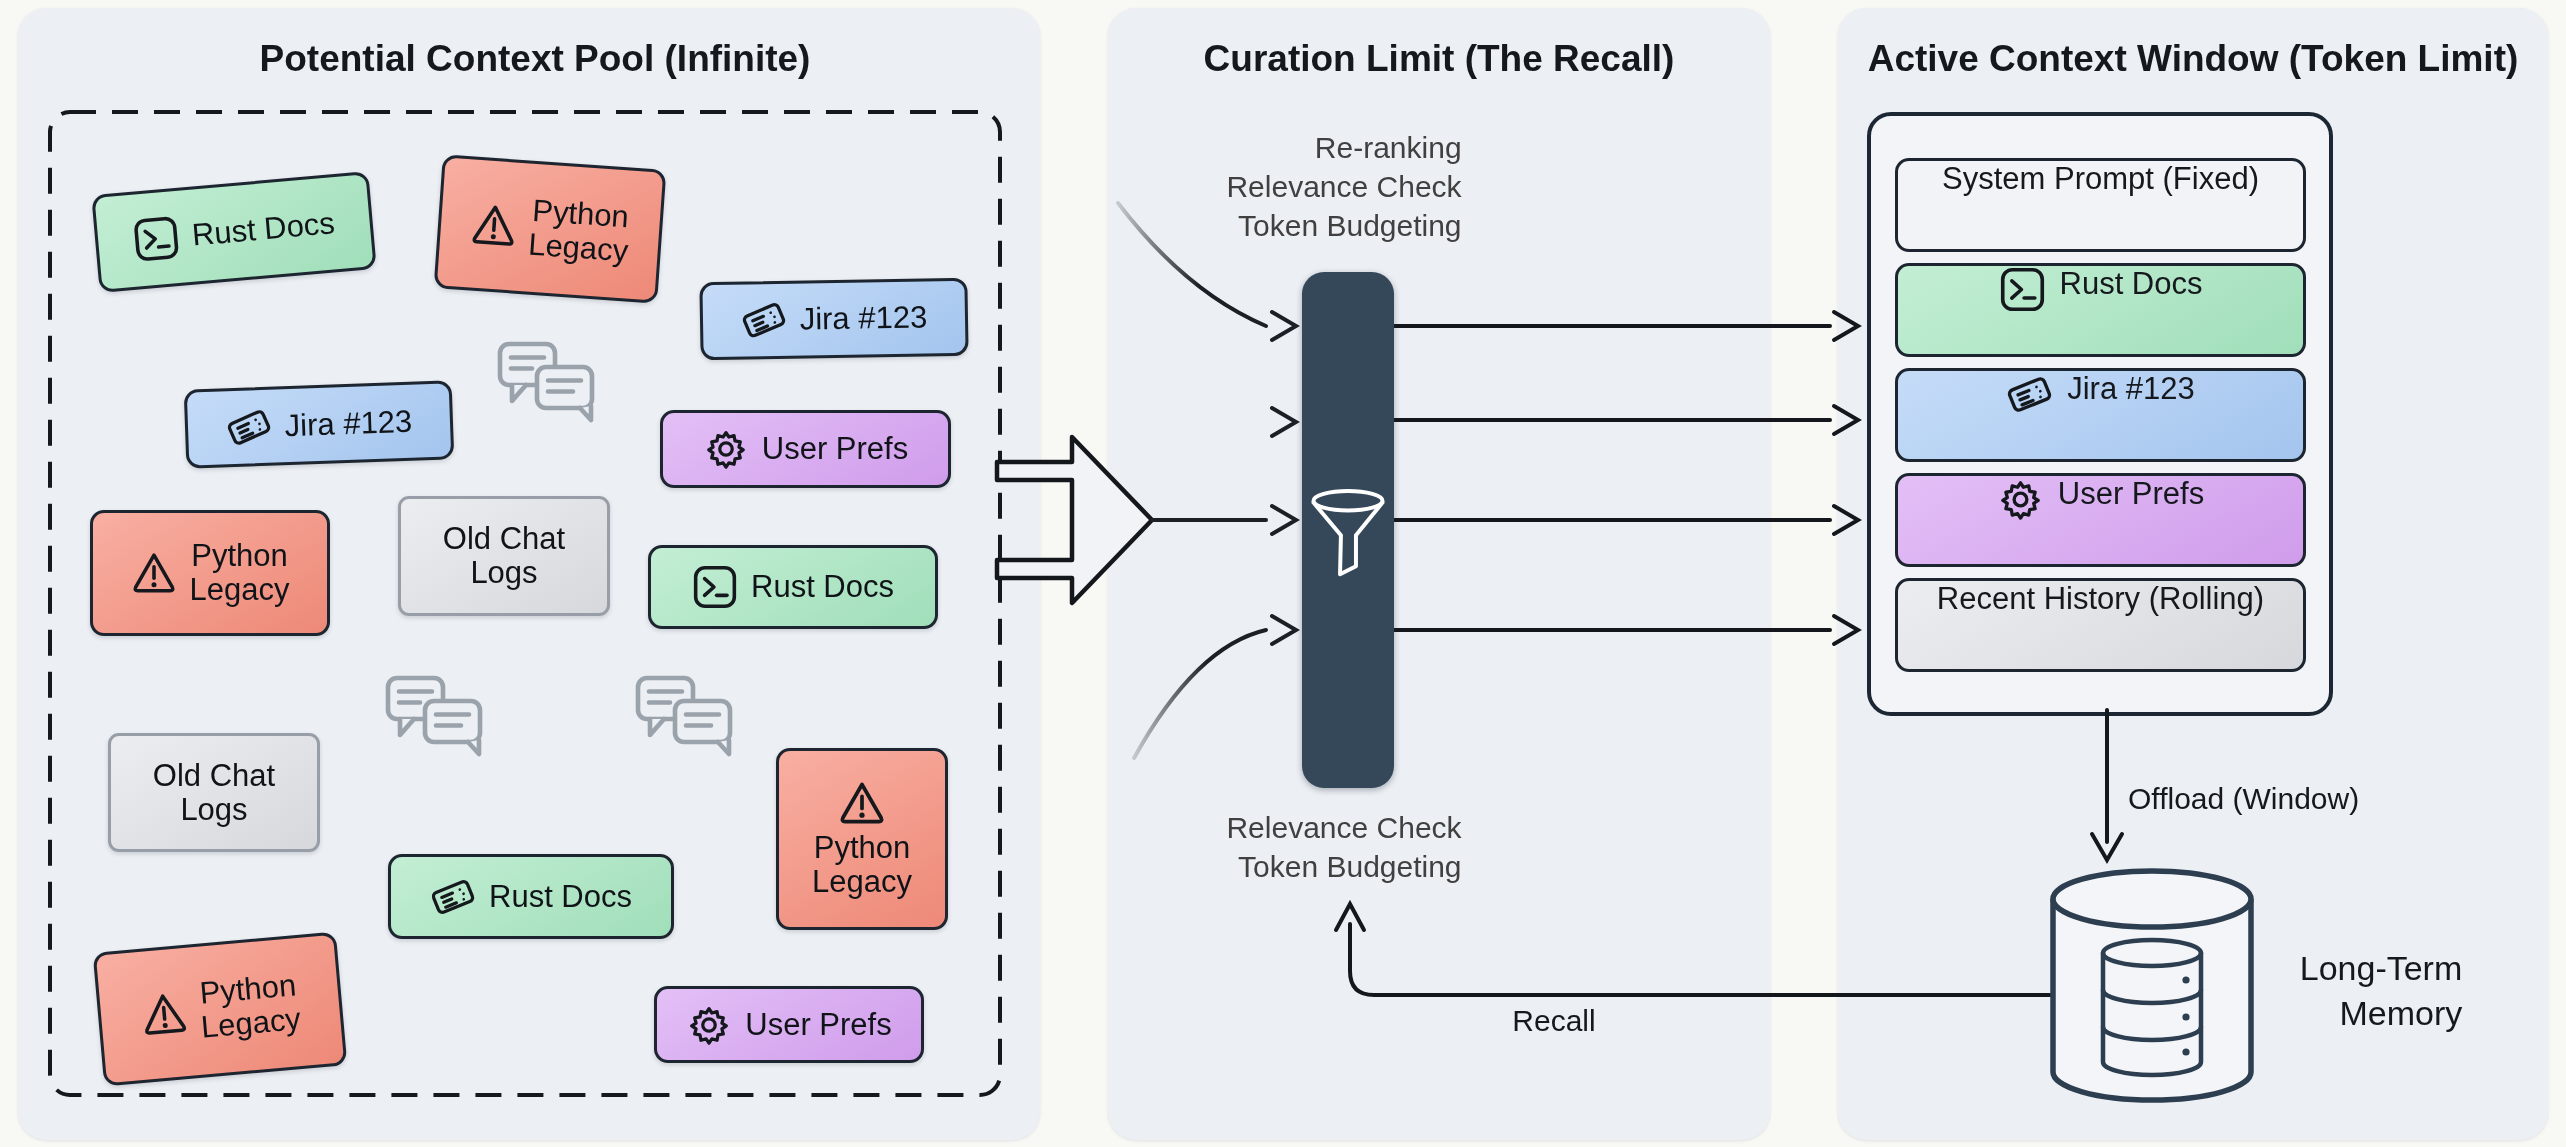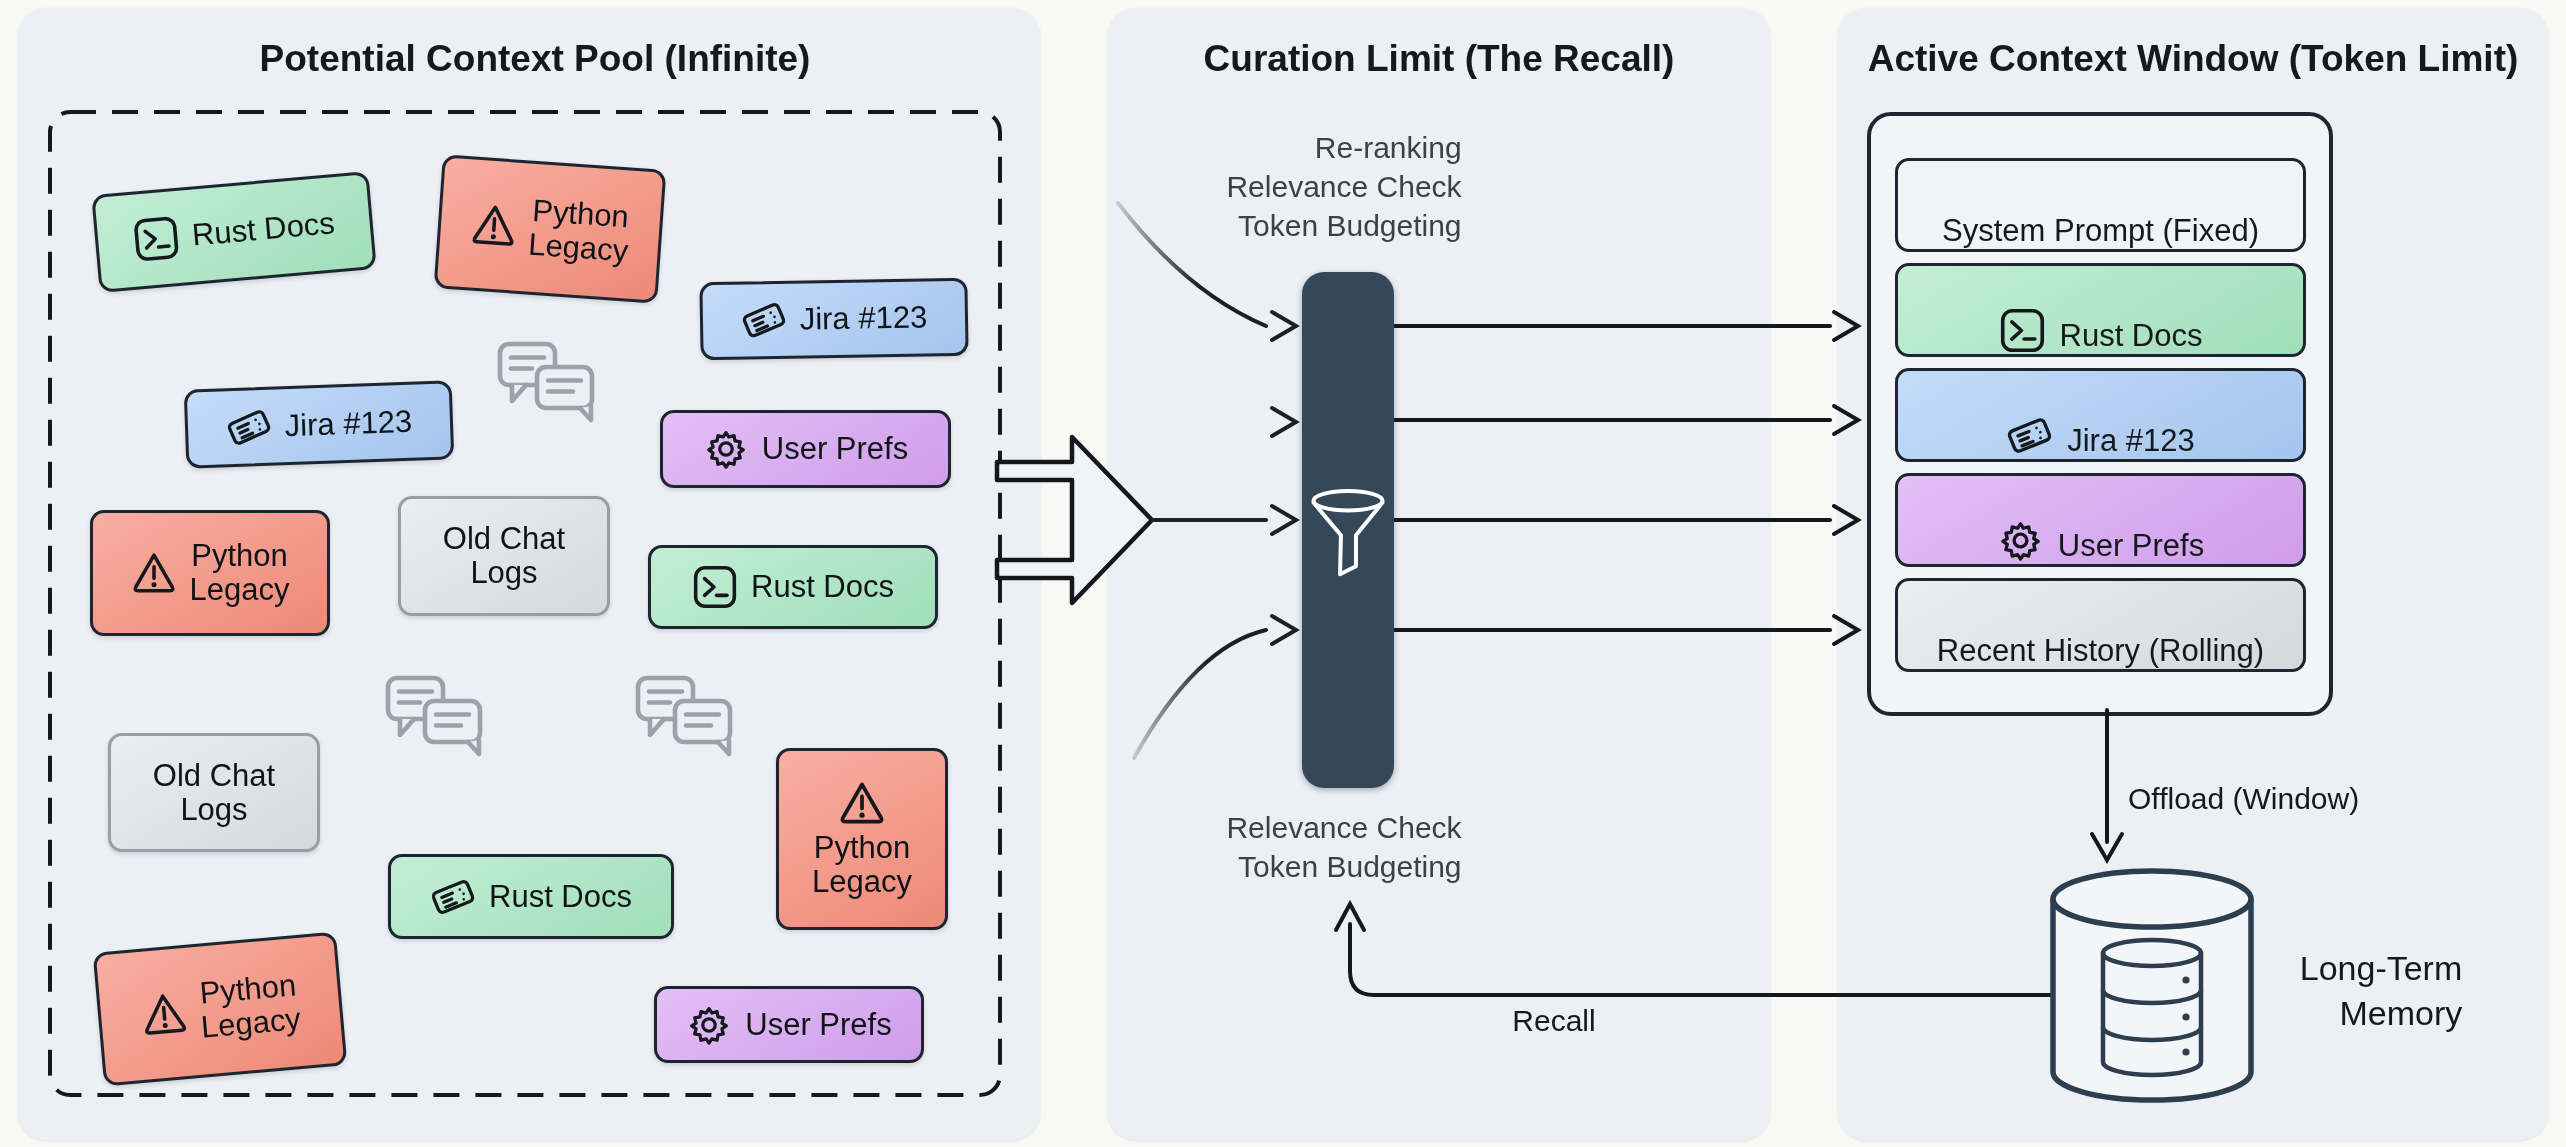--- a/index.html
+++ b/index.html
@@ -21,40 +21,40 @@
 
   .chip{position:absolute;z-index:2;display:flex;align-items:center;justify-content:center;
         gap:13px;border-radius:14px;border:3px solid #1d2630;font-size:31px;line-height:34px;
         box-shadow:0 2px 4px rgba(50,60,80,.18);text-align:center;}
   .chip.stack{flex-direction:column;gap:4px;}
   .chip .txt{font-weight:400;color:#101418;}
   .c-green{background:linear-gradient(150deg,rgba(255,255,255,.30),rgba(0,60,30,.05)),#a9e7c2;}
   .c-red{background:linear-gradient(150deg,rgba(255,255,255,.28),rgba(120,20,10,.06)),#f5907e;}
   .c-blue{background:linear-gradient(150deg,rgba(255,255,255,.30),rgba(10,40,110,.05)),#accdf5;}
   .c-purple{background:linear-gradient(150deg,rgba(255,255,255,.30),rgba(70,10,110,.05)),#d7a4f2;}
-  .c-gray{background:linear-gradient(150deg,rgba(255,255,255,.4),rgba(40,45,55,.05)),#dfe1e5;border-color:#979ea8;}
+  .c-gray{background:linear-gradient(150deg,rgba(255,255,255,.4),rgba(40,45,55,.05)),#dfe1e5;border-color:#979ea8;border-radius:11px;}
   .c-plain{background:#f1f3f7;border-color:#232e3a;}
   .decor{position:absolute;z-index:2;}
 
   #filter-bar{position:absolute;left:1302px;top:272px;width:92px;height:516px;background:#35485a;
               border-radius:22px;z-index:4;display:flex;align-items:center;justify-content:center;
               box-shadow:0 2px 6px rgba(30,40,60,.35);}
   .mid-text{position:absolute;left:1344px;transform:translateX(-50%);z-index:2;text-align:right;
             font-size:30px;font-weight:500;line-height:39px;white-space:nowrap;color:#404040;}
   #mid-text-top{top:128px;}
   #mid-text-bottom{top:808px;}
   #recall-label{position:absolute;left:1554px;top:1004px;transform:translateX(-50%);
                 font-size:30px;font-weight:500;z-index:2;}
   #offload-label{position:absolute;left:2128px;top:782px;font-size:30px;font-weight:500;z-index:2;white-space:nowrap;}
   #ltm-label{position:absolute;left:2353px;top:946px;transform:translateX(-50%);text-align:right;
              font-size:34px;font-weight:400;line-height:45px;z-index:2;white-space:nowrap;margin-left:28px;}
 
   #active-box{position:absolute;left:1867px;top:112px;width:458px;height:596px;background:#f2f4f8;
               border:4px solid #1d2733;border-radius:24px;z-index:1;}
-  .arow{position:absolute;left:1895px;width:405px;height:88px;z-index:2;display:flex;align-items:flex-end;
+  .arow{position:absolute;left:1895px;width:405px;height:88px;z-index:2;display:flex;align-items:flex-start;
         justify-content:center;gap:14px;border-radius:14px;border:3px solid #1d2630;font-size:31px;}
 </style>
 </head>
 <body>
 
 <div class="panel" id="panel-pool"></div>
 <div class="panel" id="panel-curation"></div>
 <div class="panel" id="panel-active"></div>
 
 <div class="panel-title" id="title-pool">

